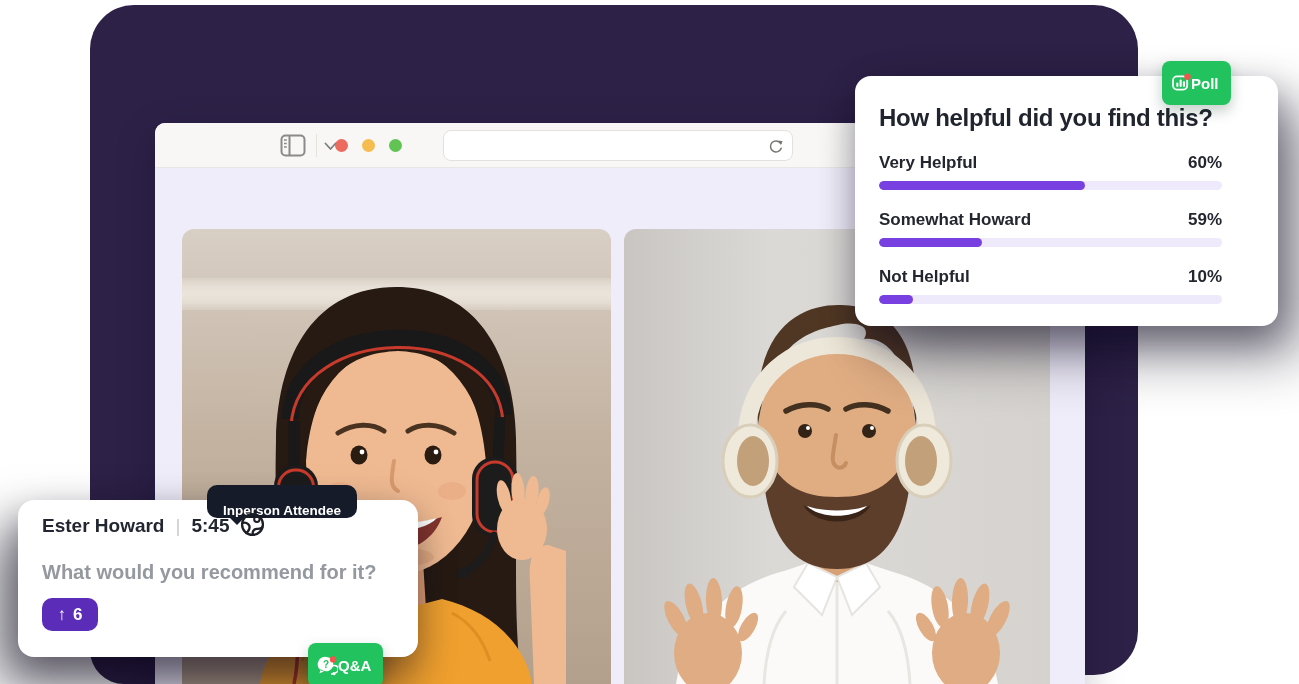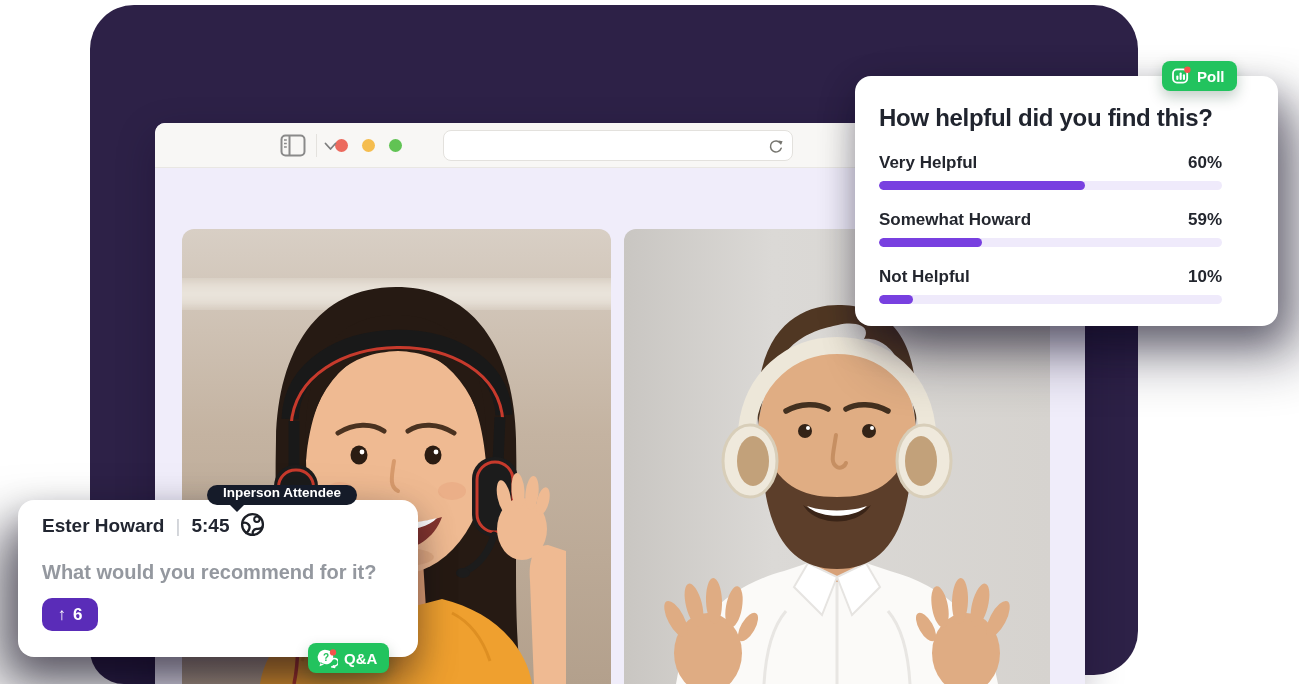--- a/index.html
+++ b/index.html
@@ -40,29 +40,29 @@
   
   .poll-card{position:absolute;left:855px;top:76px;width:423px;height:250px;background:#fff;
     border-radius:16px;box-shadow:26px 30px 55px rgba(10,6,28,.45), 0 14px 34px rgba(10,6,28,.35);
     padding:28px 56px 0 24px;z-index:6;}
   .poll-title{font-size:24px;font-weight:700;color:#20242E;letter-spacing:-0.3px;margin:0 0 21px 0;}
   .poll-row{margin-bottom:20px;}
   .poll-labels{display:flex;justify-content:space-between;align-items:flex-end;margin-bottom:8px;}
   .poll-label,.poll-pct{font-size:17px;font-weight:700;color:#23262E;}
   .poll-track{width:100%;height:9px;border-radius:5px;background:var(--bar-track);overflow:hidden;}
   .poll-fill{height:100%;border-radius:5px;background:var(--accent-purple);}
-  .pill-badge{position:absolute;display:flex;align-items:center;gap:6px;height:30px;padding:0 12px 0 9px;
+  .pill-badge{position:absolute;display:flex;align-items:center;height:44px;padding:0 12px 0 9px;
     border-radius:8px;background:var(--green);color:#fff;font-size:15px;font-weight:800;
     box-shadow:0 6px 14px rgba(10,60,30,.25);}
   .poll-card .pill-badge{left:307px;top:-15px;}
   
   .qa-card{position:absolute;left:18px;top:500px;width:400px;height:157px;background:#fff;
     border-radius:16px;box-shadow:-26px 30px 55px rgba(8,4,22,.5), 0 16px 36px rgba(8,4,22,.35);
     z-index:5;}
-  .qa-tooltip{position:absolute;left:189px;top:-15px;height:20px;display:flex;align-items:flex-start;
+  .qa-tooltip{position:absolute;left:189px;top:-15px;height:33px;display:flex;align-items:flex-end;
     padding:0 16px;background:#151B29;color:#fff;border-radius:10px;font-size:13.5px;font-weight:700;
     white-space:nowrap;}
   .qa-tooltip::after{content:"";position:absolute;left:22px;bottom:-7px;width:0;height:0;
     border-left:8px solid transparent;border-right:8px solid transparent;border-top:8px solid #151B29;}
   .qa-author-row{position:absolute;left:24px;top:12px;display:flex;align-items:flex-end;gap:11px;}
   .qa-author,.qa-time{font-size:19px;font-weight:700;color:#222631;}
   .qa-sep{font-size:19px;font-weight:400;color:#C9CCD2;}
   .qa-question{position:absolute;left:24px;top:61px;font-size:20px;font-weight:700;color:#94989F;}
   .upvote-btn{position:absolute;left:24px;top:98px;width:56px;height:33px;border:none;cursor:pointer;
     border-radius:10px;background:var(--deep-purple);color:#fff;display:flex;align-items:center;

